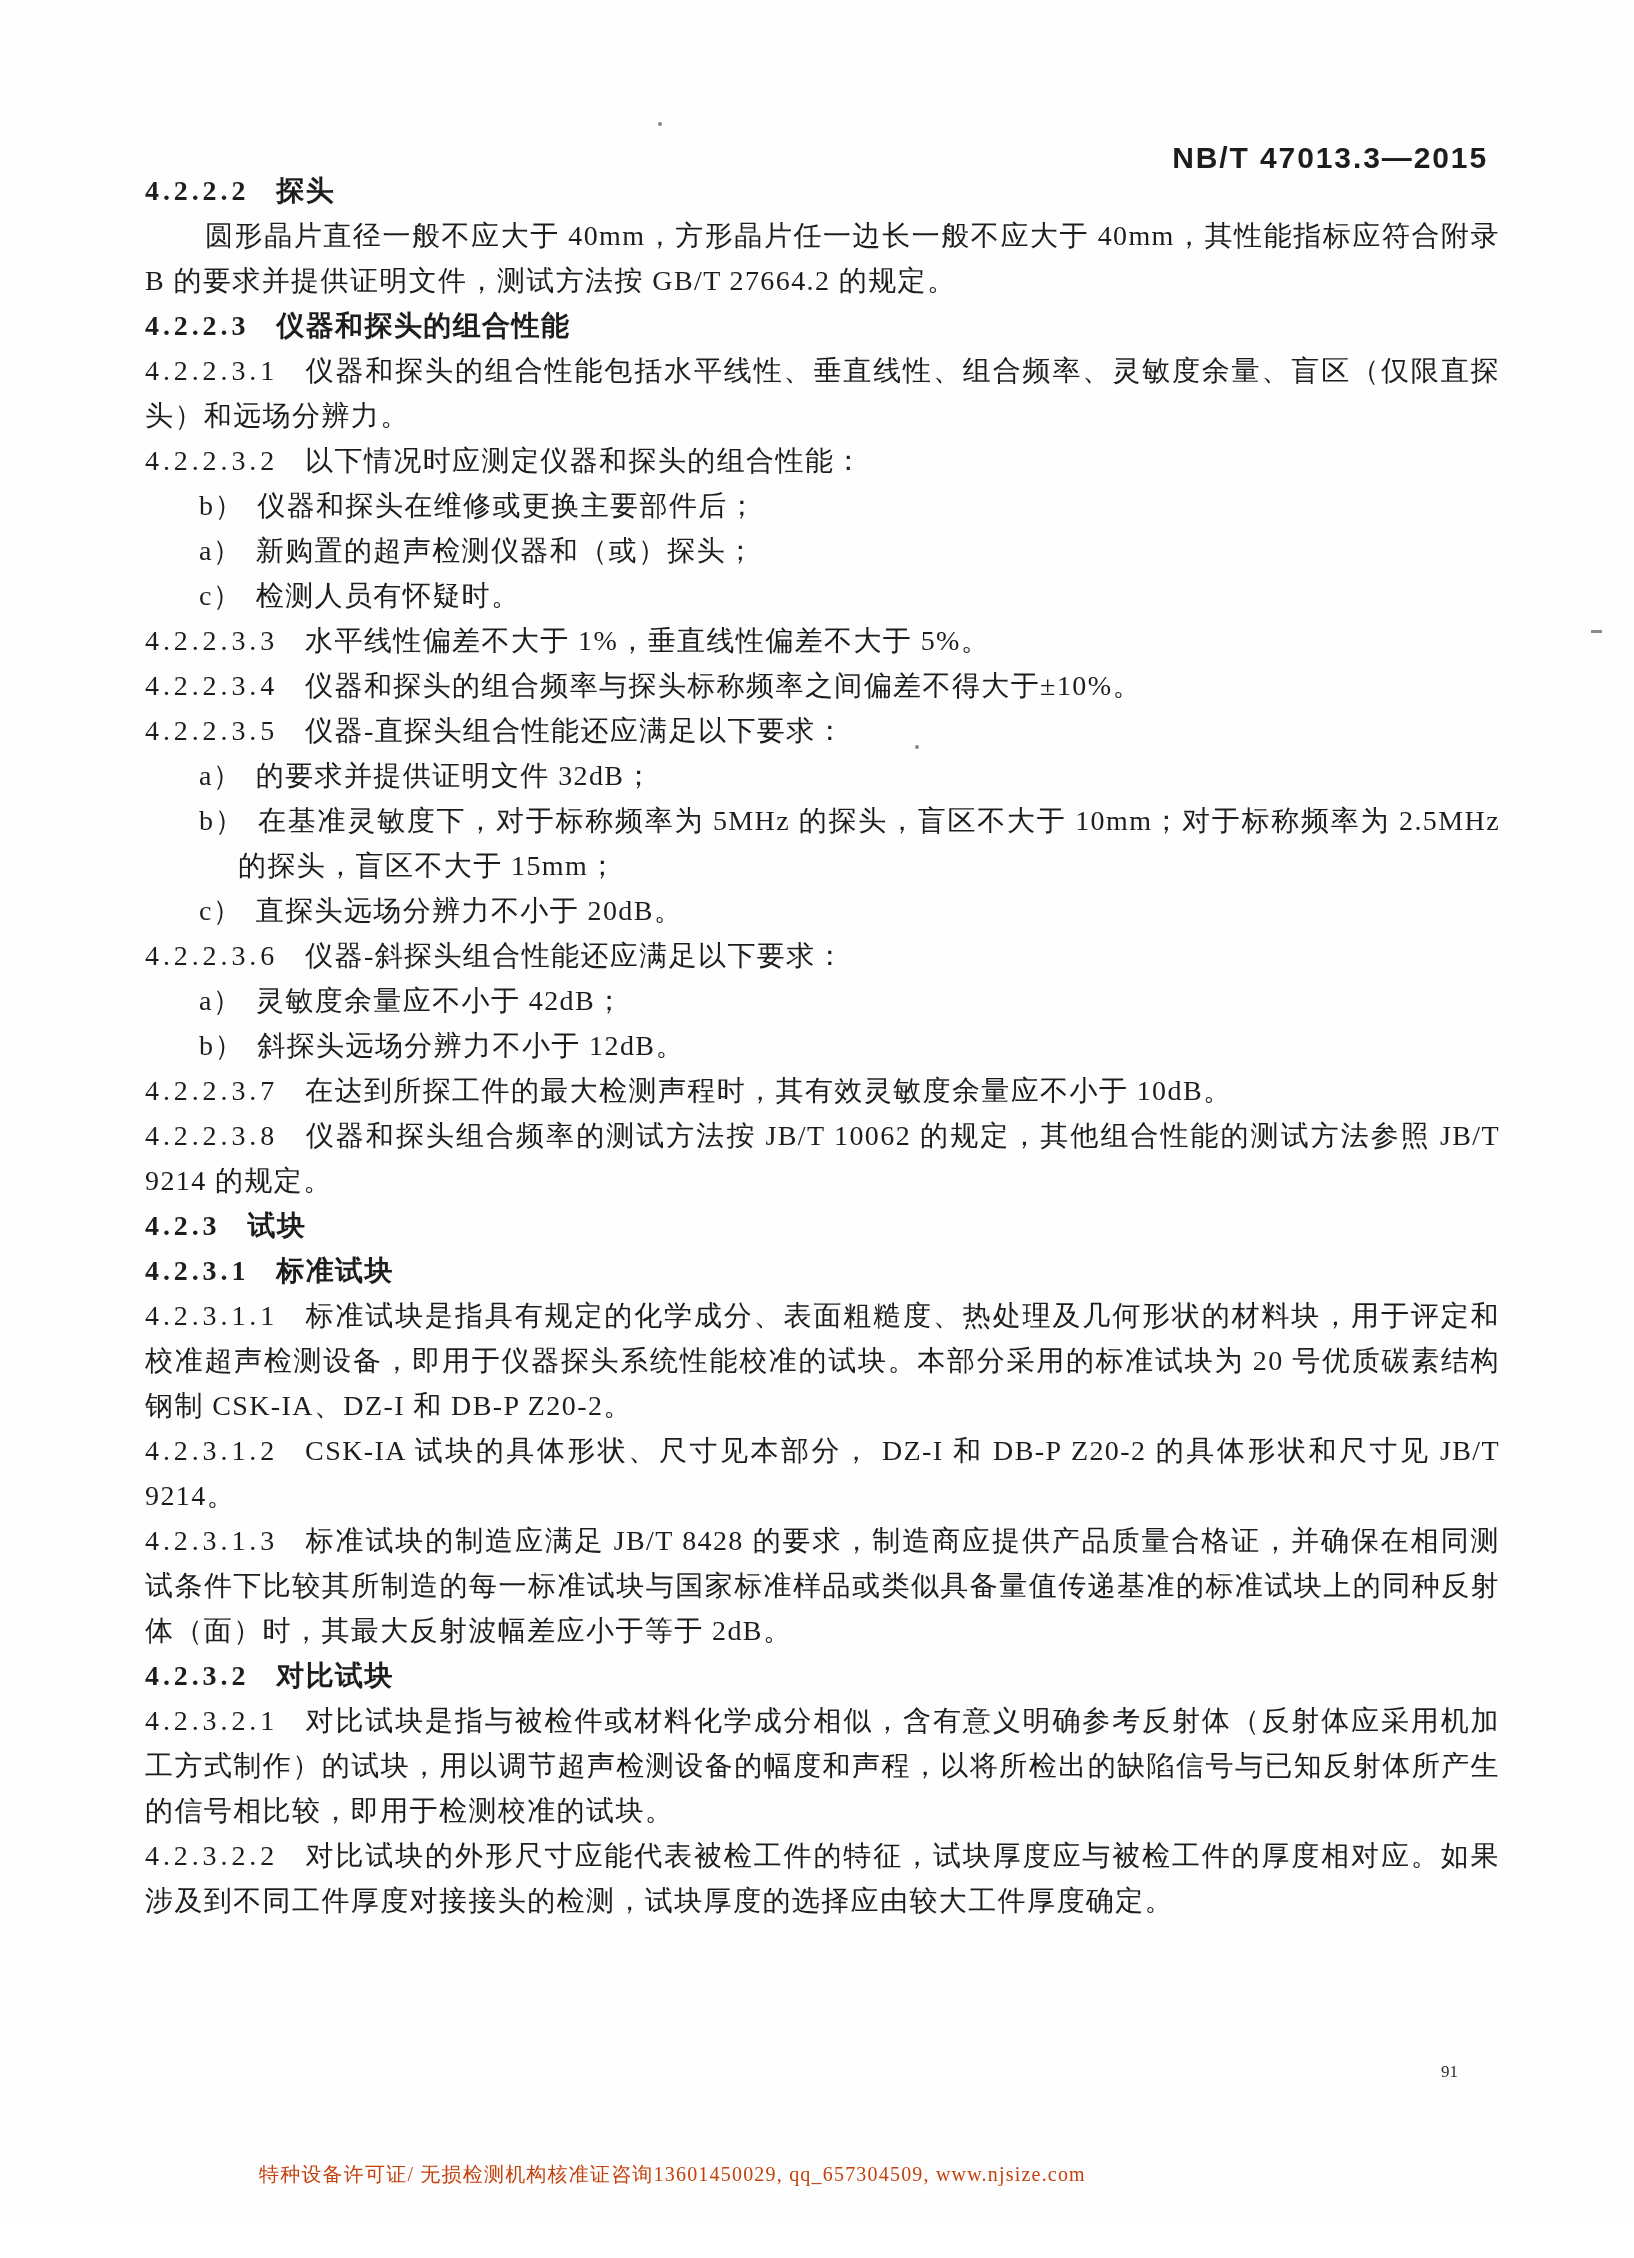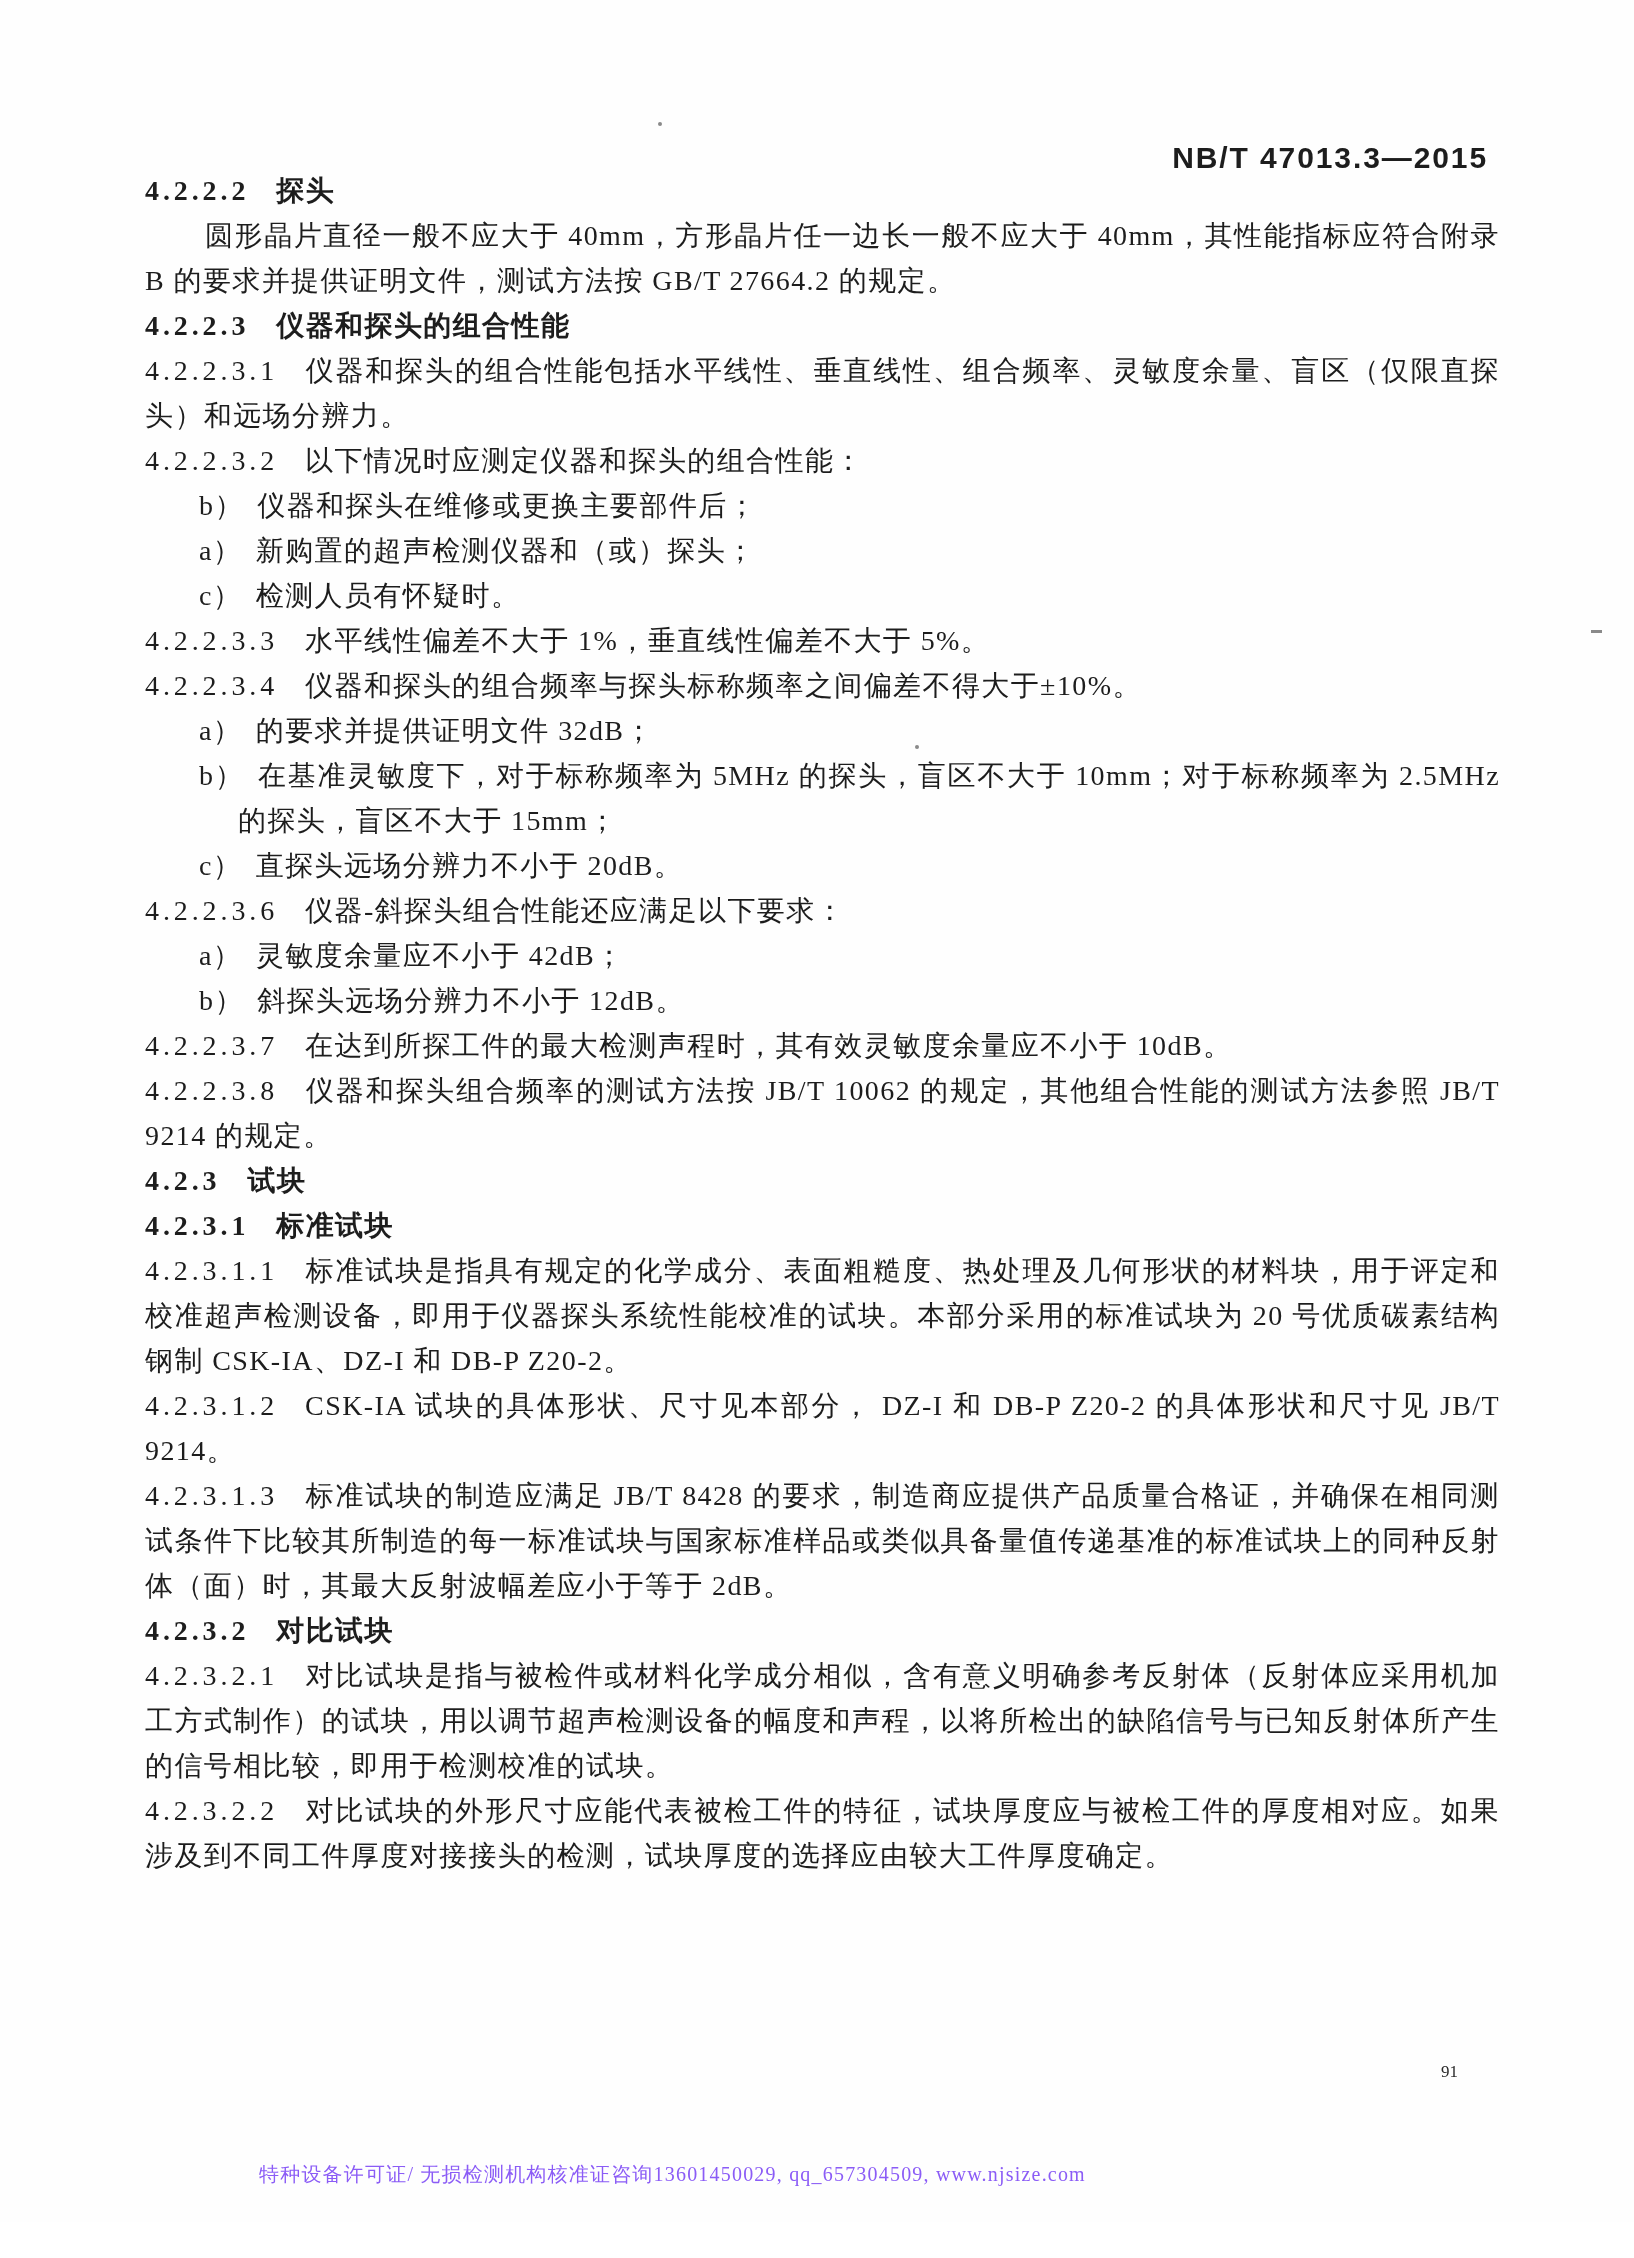--- a/index.html
+++ b/index.html
@@ -21,21 +21,21 @@
   }
   .blk { margin:0; }
   .num { letter-spacing:3.9px; margin-right:27px; white-space:nowrap; }
   .heading { font-weight:700; }
   .para-indent { text-indent:60px; }
   .list-item { padding-left:93px; text-indent:-39px; }
   .marker { margin-right:13.5px; }
   .page-number { position:absolute; top:2062px; left:1441px; font-size:17px; color:#2a2a2a; }
   .footer-watermark {
     position:absolute; top:2161px; left:259px;
-    font-size:20px; color:#8b5cf6; letter-spacing:1.2px; white-space:nowrap;
+    font-size:20px; color:#c2410c; letter-spacing:1.2px; white-space:nowrap;
   }
   .speck { position:absolute; background:#8a8a8a; }
   .speck.dot { width:3.9px; height:3.9px; border-radius:50%; }
   .speck.dash { width:10.6px; height:2.9px; }
 </style>
 </head>
 <body>
 
 <div class="page">
 
@@ -60,20 +60,21 @@
     <div class="blk list-item"><span class="marker">b）</span><span>仪器和探头在维修或更换主要部件后；</span></div>
 
     <div class="blk list-item"><span class="marker">a）</span><span>新购置的超声检测仪器和（或）探头；</span></div>
 
     <div class="blk list-item"><span class="marker">c）</span><span>检测人员有怀疑时。</span></div>
 
     <div class="blk clause"><span class="num">4.2.2.3.3</span><span>水平线性偏差不大于 1%，垂直线性偏差不大于 5%。</span></div>
 
     <div class="blk clause"><span class="num">4.2.2.3.4</span><span>仪器和探头的组合频率与探头标称频率之间偏差不得大于±10%。</span></div>
 
+    <div class="blk clause"><span class="num">4.2.2.3.5</span><span>仪器-直探头组合性能还应满足以下要求：</span></div>
 
     <div class="blk list-item"><span class="marker">a）</span><span>的要求并提供证明文件 32dB；</span></div>
 
     <div class="blk list-item"><span class="marker">b）</span><span>在基准灵敏度下，对于标称频率为 5MHz 的探头，盲区不大于 10mm；对于标称频率为 2.5MHz 的探头，盲区不大于 15mm；</span></div>
 
     <div class="blk list-item"><span class="marker">c）</span><span>直探头远场分辨力不小于 20dB。</span></div>
 
     <div class="blk clause"><span class="num">4.2.2.3.6</span><span>仪器-斜探头组合性能还应满足以下要求：</span></div>
 
     <div class="blk list-item"><span class="marker">a）</span><span>灵敏度余量应不小于 42dB；</span></div>

